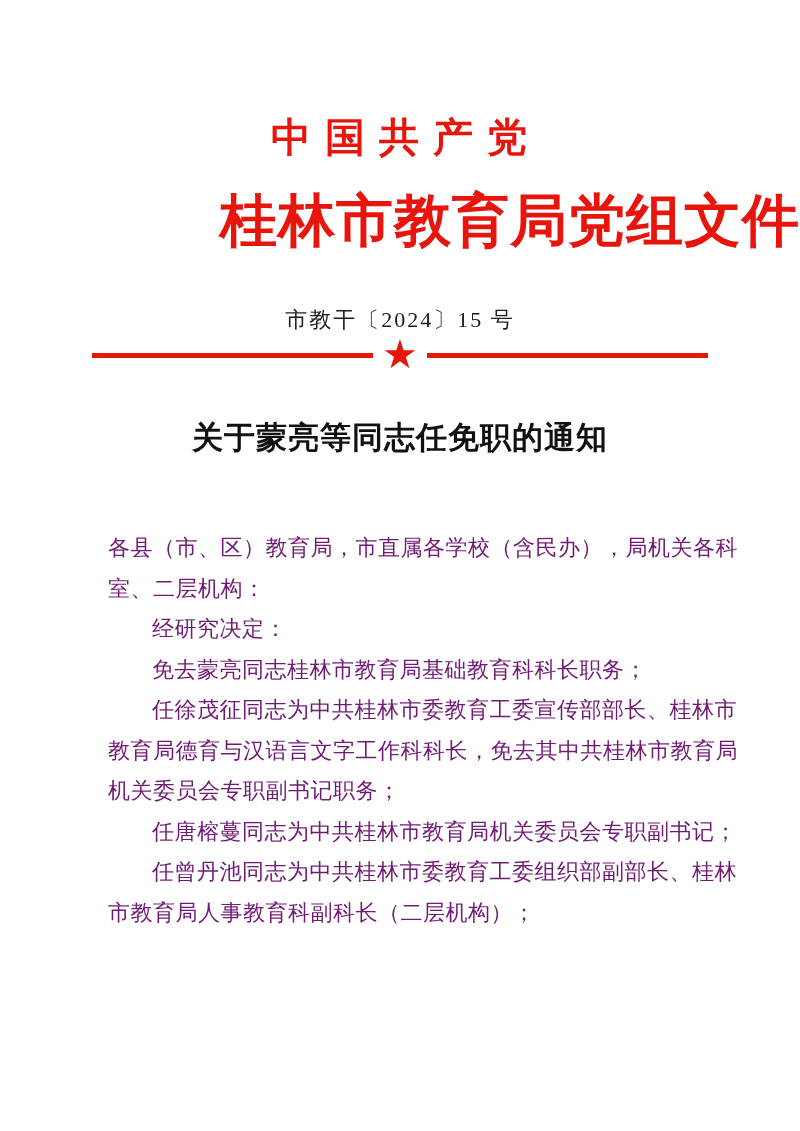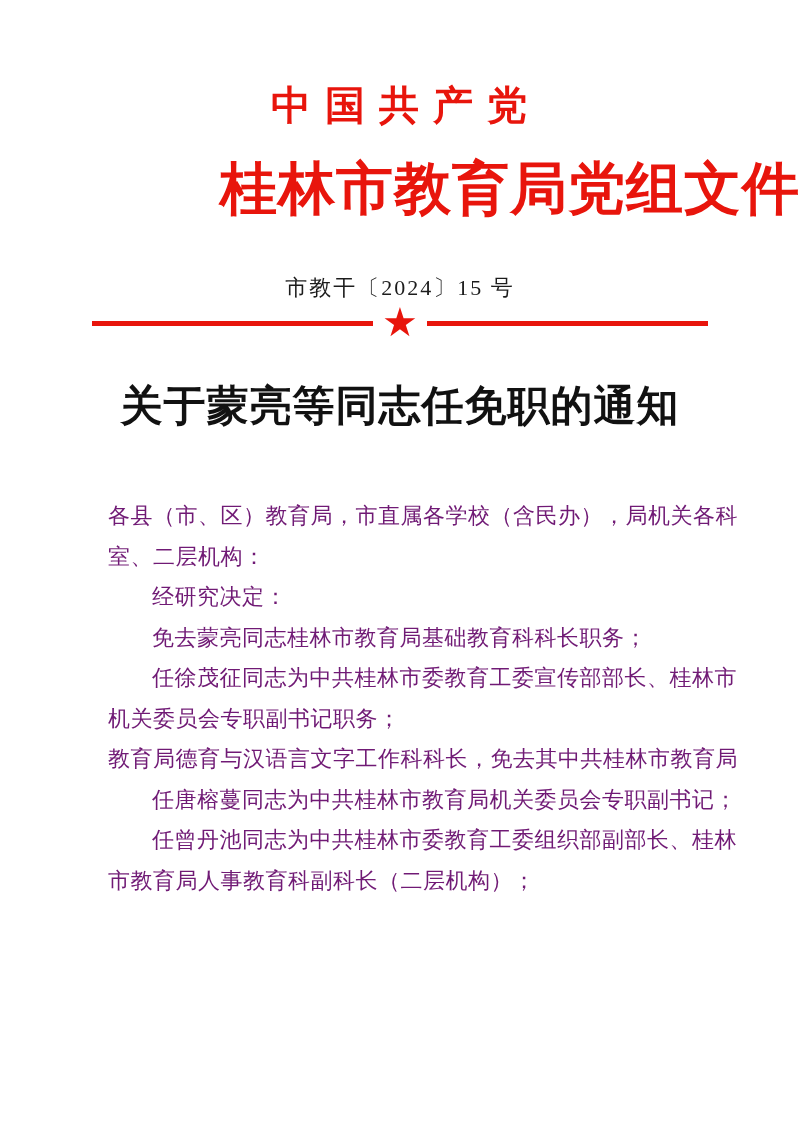--- a/index.html
+++ b/index.html
@@ -10,21 +10,21 @@
   .page {
     position: relative;
     width: 800px;
     height: 1131px;
     background: #ffffff;
     overflow: hidden;
     font-family: "Liberation Serif", "DejaVu Serif", serif;
     --red: #e8150c;
   }
   .party-name {
-    padding-top: 84px;
+    padding-top: 116px;
     text-align: center;
     color: var(--red);
     font-weight: bold;
     font-size: 40px;
     line-height: 44px;
     letter-spacing: 2px;
   }
   .org-title {
     margin-top: 30px;
     text-align: right;
@@ -57,21 +57,21 @@
   }
   .rule .star {
     color: var(--red);
     font-size: 40px;
     line-height: 40px;
     margin: 0 9px;
   }
   .doc-title {
     margin-top: 42px;
     text-align: center;
-    font-size: 42px;
+    font-size: 31px;
     font-weight: bold;
     line-height: 42px;
     color: #111111;
     letter-spacing: 1px;
   }
   .body-text {
     margin: 69px 88px 0 108px;
     font-size: 22px;
     color: #701a75;
   }
@@ -103,20 +103,20 @@
   </div>
 
   <div class="doc-title">关于蒙亮等同志任免职的通知</div>
 
   <div class="body-text">
       <div class="body-line">各县（市、区）教育局，市直属各学校（含民办），局机关各科</div>
       <div class="body-line">室、二层机构：</div>
       <div class="body-line indent">经研究决定：</div>
       <div class="body-line indent">免去蒙亮同志桂林市教育局基础教育科科长职务；</div>
       <div class="body-line indent">任徐茂征同志为中共桂林市委教育工委宣传部部长、桂林市</div>
+      <div class="body-line">教育局德育与汉语言文字工作科科长，免去其中共桂林市教育局</div>
       <div class="body-line">机关委员会专职副书记职务；</div>
-      <div class="body-line">教育局德育与汉语言文字工作科科长，免去其中共桂林市教育局</div>
       <div class="body-line indent">任唐榕蔓同志为中共桂林市教育局机关委员会专职副书记；</div>
       <div class="body-line indent">任曾丹池同志为中共桂林市委教育工委组织部副部长、桂林</div>
       <div class="body-line">市教育局人事教育科副科长（二层机构）；</div>
     </div>
 
 </div>
 
 </body></html>

